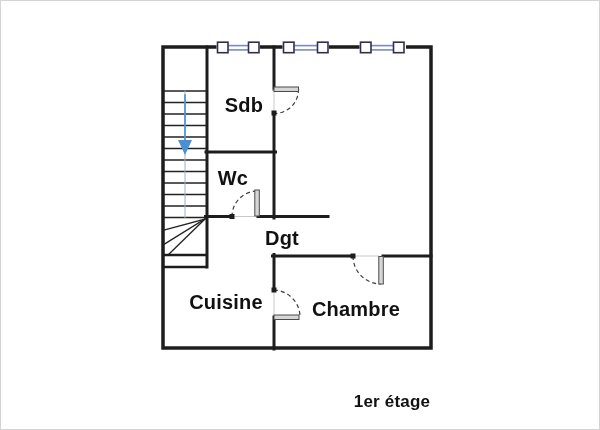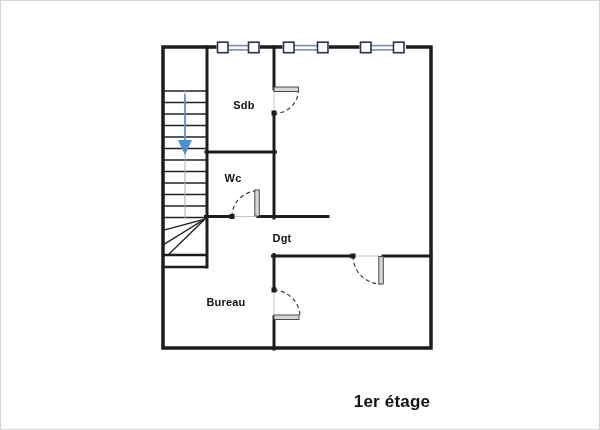--- a/index.html
+++ b/index.html
@@ -4,21 +4,21 @@
 <style>
   html,body{margin:0;padding:0;background:#fff;}
   .screen{
     position:relative;width:600px;height:430px;background:#ffffff;
     border:1px solid #d4d4d4;box-sizing:border-box;overflow:hidden;
     font-family:"Liberation Sans",sans-serif;
   }
   .plan-svg{position:absolute;left:0;top:0;}
   .label{
     position:absolute;transform:translate(-50%,-50%);
-    font-weight:bold;font-size:11px;color:#111;white-space:nowrap;
+    font-weight:bold;font-size:20px;color:#111;white-space:nowrap;
     letter-spacing:0.2px;
   }
   .floor-title{font-size:17px;}
 </style>
 </head>
 <body>
 
 <div class="screen">
 
   <svg class="plan-svg" width="600" height="430" viewBox="0 0 600 430">
@@ -131,17 +131,18 @@
         <line x1="367" y1="48.9" x2="396" y2="48.9" stroke-width="1.6" stroke="#7b8ac4"></line>
         <rect x="359.5" y="41.2" width="10.5" height="10.5" fill="#ffffff" stroke-width="1.6" stroke="#30304e"></rect>
         <rect x="392.5" y="41.2" width="10.5" height="10.5" fill="#ffffff" stroke-width="1.6" stroke="#30304e"></rect>
       </g>
     </g>
   </svg>
 
   <div class="label" style="left:243px;top:104px;">Sdb</div>
   <div class="label" style="left:232px;top:177px;">Wc</div>
   <div class="label" style="left:281px;top:237px;">Dgt</div>
-  <div class="label" style="left:225px;top:301px;">Bureau</div>
+  <div class="label" style="left:225px;top:301px;">Cuisine</div>
+  <div class="label" style="left:355px;top:308px;">Chambre</div>
 
   <div class="label floor-title" style="left:391px;top:401px;">1er étage</div>
 
 </div>
 
 </body></html>

